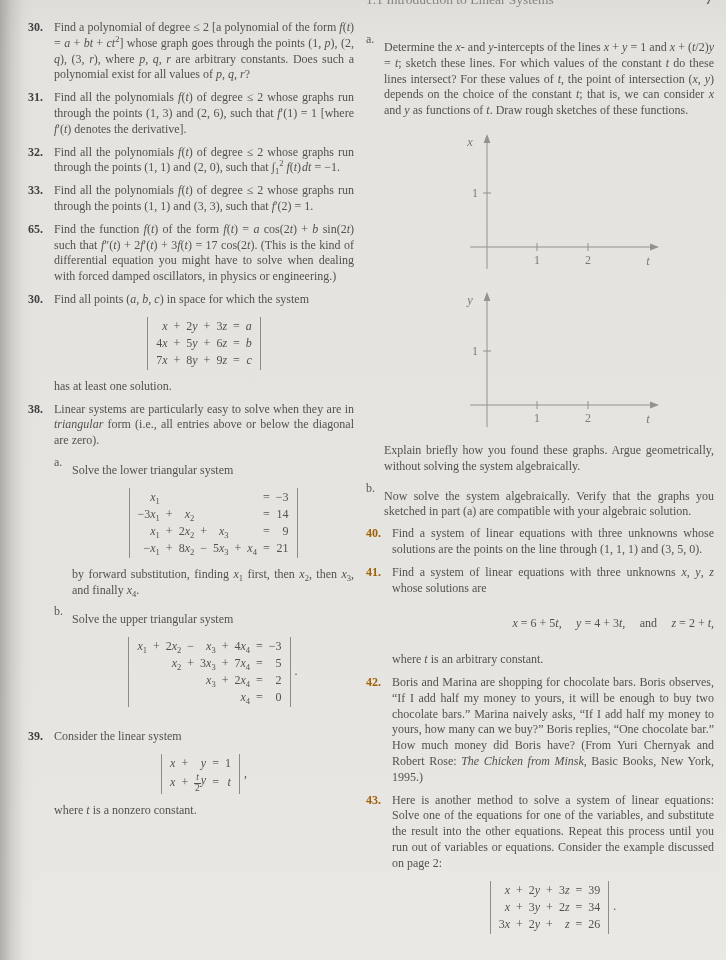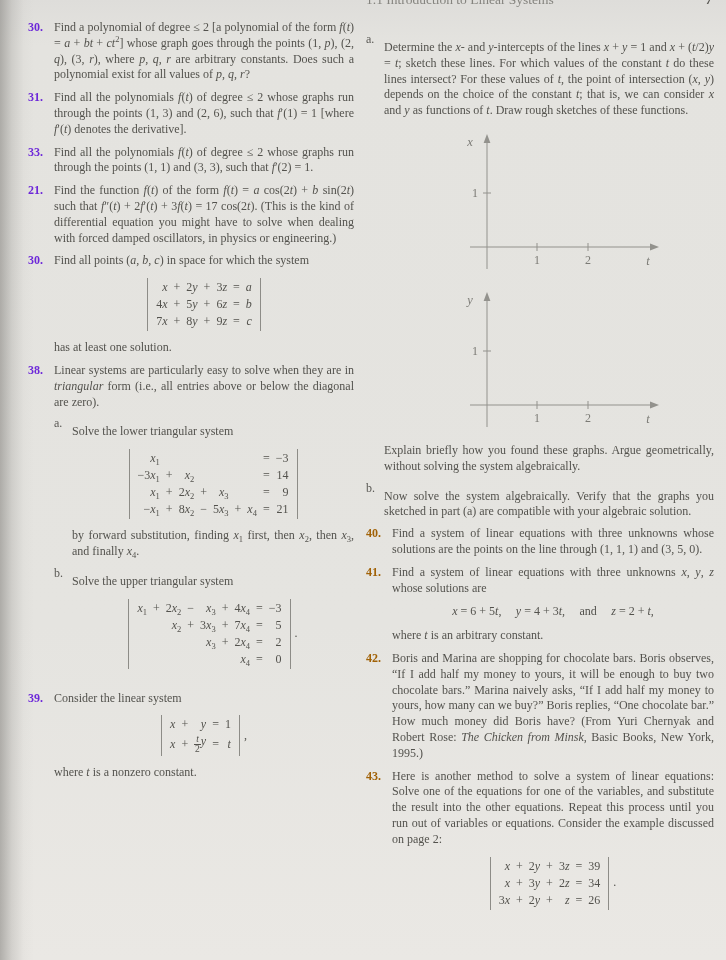--- a/index.html
+++ b/index.html
@@ -15,35 +15,35 @@
   }
   .hdrclip{position:absolute;top:0;left:366px;width:346px;height:9px;overflow:hidden;}
   .hdrrow{display:flex;justify-content:space-between;transform:translateY(-9px);
     font-size:13.5px;color:#85847f;line-height:18px;}
   .hdr-page{font-weight:bold;color:#5b5a55;}
   .col{position:absolute;overflow:hidden;}
   .col-left{left:28px;top:20px;width:326px;height:936px;}
   .col-right{left:366px;top:26px;width:348px;height:930px;}
   .prob{display:flex;align-items:flex-start;margin-bottom:7px;}
   .pnum{flex:0 0 26px;font-weight:bold;}
-  .col-left .pnum{color:#6d28d9;}
+  .col-left .pnum{color:#404040;}
   .col-right .pnum{color:#a16207;}
   .ptext{flex:1;text-align:justify;}
   sub,sup{font-size:8.5px;line-height:0;}
   i{font-style:italic;}
   .part{display:flex;margin:6px 0;}
   .plabel{flex:0 0 18px;color:#5a5955;}
   .parttext{flex:1;text-align:justify;margin-top:8px;}
   .disp{display:flex;justify-content:center;align-items:center;margin:9px 0;}
   .sysbox{border-left:1px solid #8d8c87;border-right:1px solid #8d8c87;padding:1px 6px;}
   table.sys{border-collapse:collapse;}
   table.sys td{text-align:right;padding:0 2px;line-height:17px;white-space:nowrap;}
   table.sys td.o{padding:0 4px;text-align:center;}
   .aftr{margin-left:4px;}
-  .eqline{text-align:center;margin:8px 0;}
+  .eqline{text-align:right;margin:20px 0;}
   .frac{display:inline-block;text-align:center;vertical-align:-7px;font-size:9.5px;line-height:9.5px;}
   .frac .fn{display:block;border-bottom:1px solid #55544f;padding:0 2px;}
   .frac .fd{display:block;}
   svg.graph{display:block;margin:12px 0 4px 74px;}
   svg.graph line{stroke:#93928d;stroke-width:1;}
   svg.graph polygon{fill:#93928d;}
   svg.graph text{fill:#7b7a75;}
   svg.graph text.al{font-style:italic;font-size:12.5px;font-family:"Liberation Serif",serif;}
   svg.graph text.tl{font-size:12px;font-family:"Liberation Serif",serif;}
 </style>
@@ -62,25 +62,29 @@
 <div class="col col-left">
   <div class="prob">
     <span class="pnum">30.</span>
     <div class="ptext">Find a polynomial of degree ≤ 2 [a polynomial of the form <i>f</i>(<i>t</i>) = <i>a</i> + <i>bt</i> + <i>ct</i><sup>2</sup>] whose graph goes through the points (1, <i>p</i>), (2, <i>q</i>), (3, <i>r</i>), where <i>p</i>, <i>q</i>, <i>r</i> are arbitrary constants. Does such a polynomial exist for all values of <i>p</i>, <i>q</i>, <i>r</i>?</div>
   </div>
   <div class="prob">
     <span class="pnum">31.</span>
     <div class="ptext">Find all the polynomials <i>f</i>(<i>t</i>) of degree ≤ 2 whose graphs run through the points (1, 3) and (2, 6), such that <i>f</i>′(1) = 1 [where <i>f</i>′(<i>t</i>) denotes the derivative].</div>
   </div>
   <div class="prob">
+    <span class="pnum">32.</span>
+    <div class="ptext">Find all the polynomials <i>f</i>(<i>t</i>) of degree ≤ 2 whose graphs run through the points (1, 1) and (2, 0), such that ∫<sub>1</sub><sup>2</sup> <i>f</i>(<i>t</i>) <i>dt</i> = −1.</div>
+  </div>
+  <div class="prob">
     <span class="pnum">33.</span>
     <div class="ptext">Find all the polynomials <i>f</i>(<i>t</i>) of degree ≤ 2 whose graphs run through the points (1, 1) and (3, 3), such that <i>f</i>′(2) = 1.</div>
   </div>
   <div class="prob">
-    <span class="pnum">21.</span>
+    <span class="pnum">65.</span>
     <div class="ptext">Find the function <i>f</i>(<i>t</i>) of the form <i>f</i>(<i>t</i>) = <i>a</i> cos(2<i>t</i>) + <i>b</i> sin(2<i>t</i>) such that <i>f</i>″(<i>t</i>) + 2<i>f</i>′(<i>t</i>) + 3<i>f</i>(<i>t</i>) = 17 cos(2<i>t</i>). (This is the kind of differential equation you might have to solve when dealing with forced damped oscillators, in physics or engineering.)</div>
   </div>
   <div class="prob">
     <span class="pnum">30.</span>
     <div class="ptext">Find all points (<i>a</i>, <i>b</i>, <i>c</i>) in space for which the system<div class="disp">
           <div class="sysbox">
             <table class="sys">
               <tbody>
                 <tr>
                   <td><i>x</i></td>

